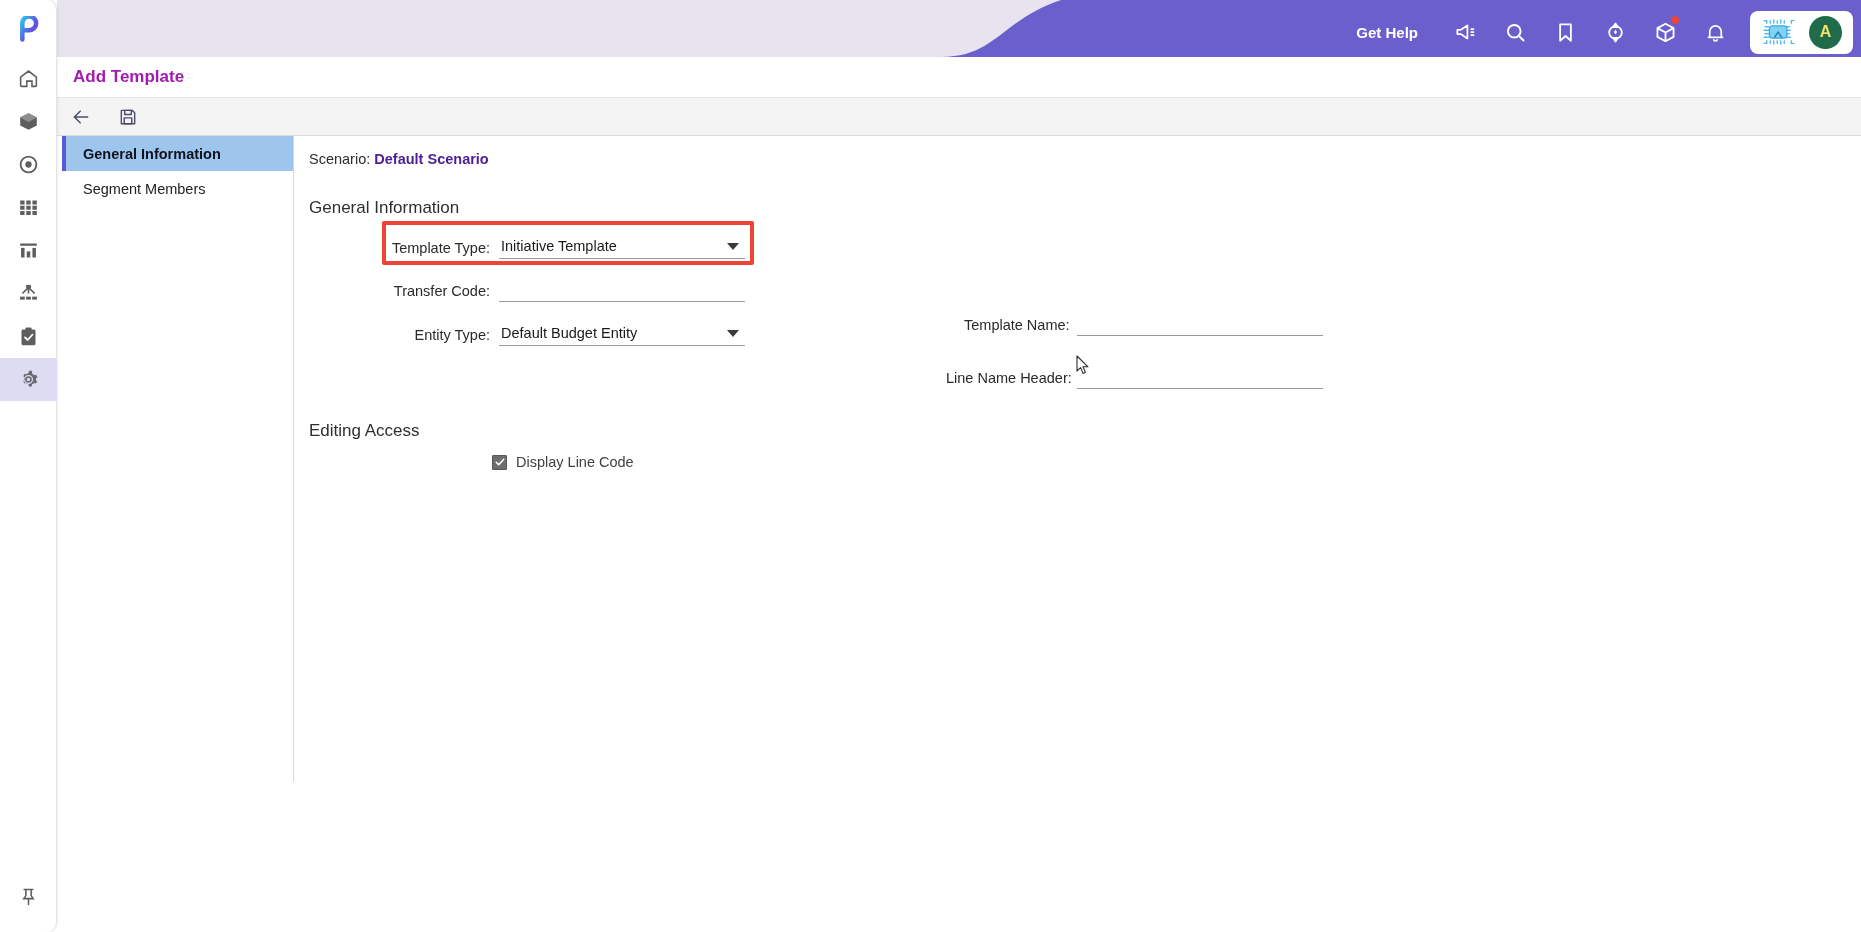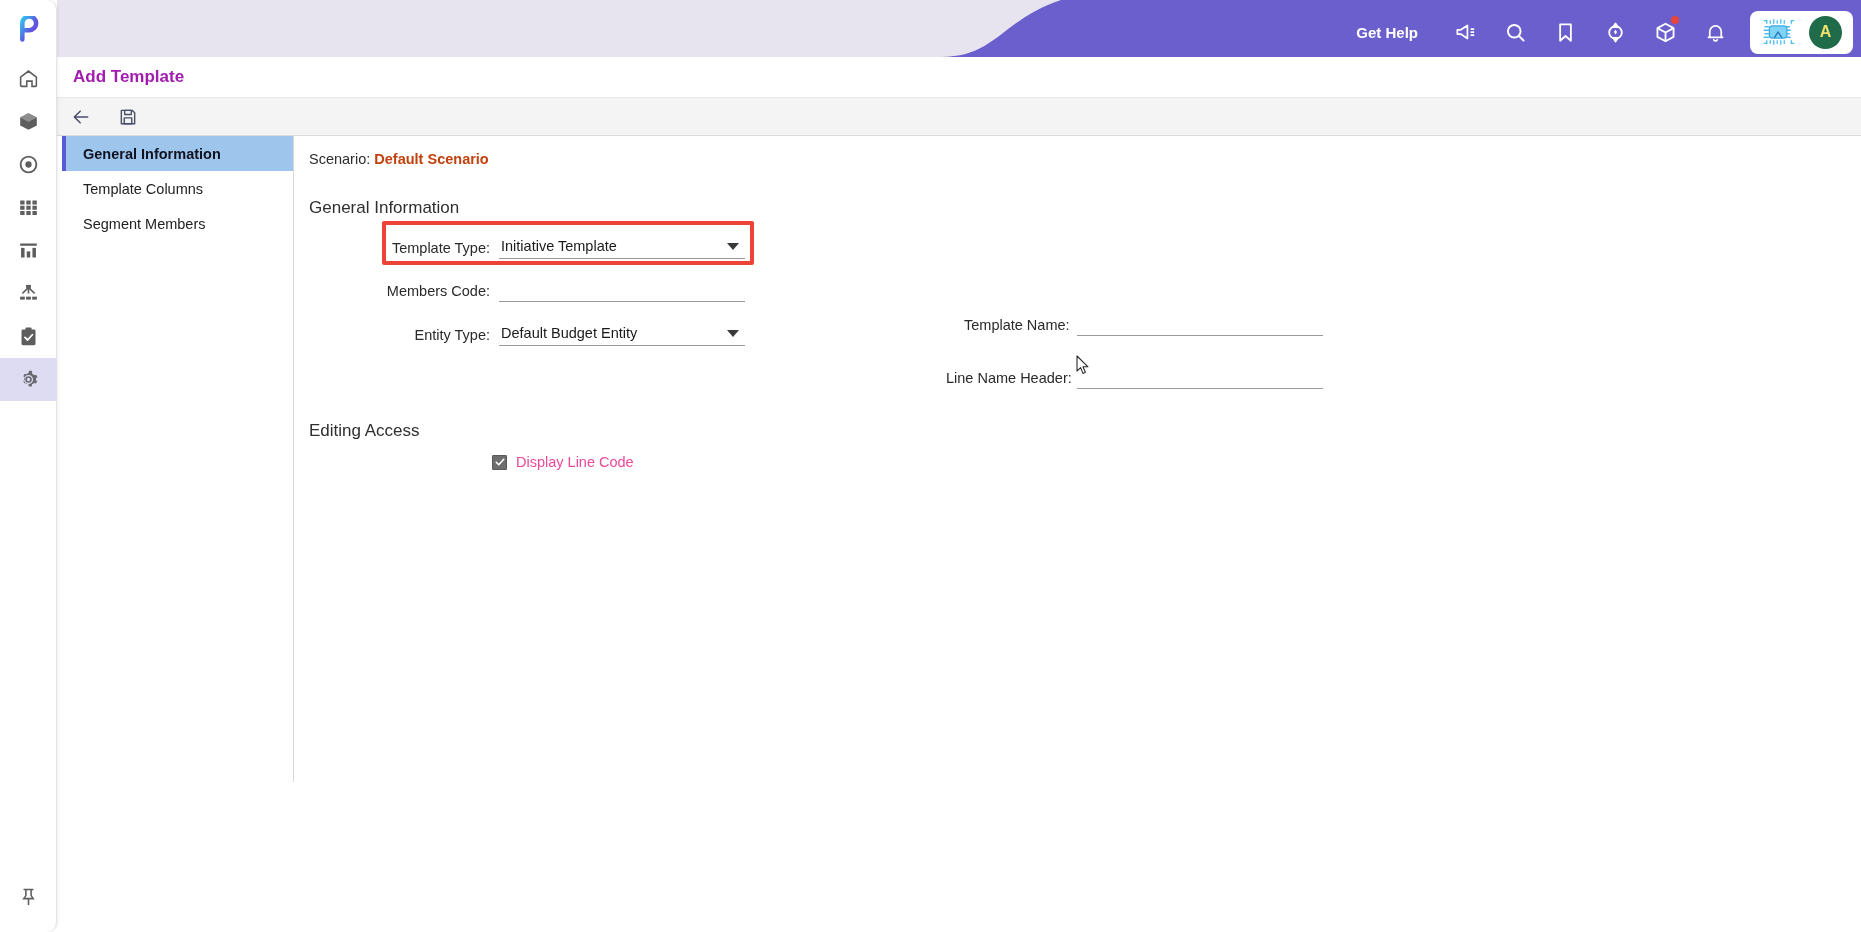--- a/index.html
+++ b/index.html
@@ -132,21 +132,21 @@
   
   #form-panel {
     position: absolute; left: 294px; top: 136px;
     width: 1567px; height: 646px;
     background: #ffffff;
   }
   #scenario-line {
     position: absolute; left: 15px; top: 15px;
     font-size: 14.5px; color: #2d2d2d;
   }
-  #scenario-line b { font-weight: bold; color: #c2410c; }
+  #scenario-line b { font-weight: bold; color: #4c1d95; }
 
   .section-head {
     position: absolute;
     font-size: 17px; color: #2f2f2f;
   }
   #sec-general { left: 15px; top: 62px; }
   #sec-editing { left: 15px; top: 285px; text-align: center; }
 
   
   .frow {
@@ -226,21 +226,21 @@
     cursor: pointer;
   }
   #chk-display-line-code {
     width: 15px; height: 15px;
     background: #6e6e6e;
     border: 1px solid #5a5a5a;
     border-radius: 1px;
     display: flex; align-items: center; justify-content: center;
   }
   #chk-display-line-code svg { width: 12px; height: 12px; display: block; }
-  #lbl-display-line-code { font-size: 14.5px; color: #ec4899; }
+  #lbl-display-line-code { font-size: 14.5px; color: #404040; }
 
   
   #cursor {
     position: absolute; left: 1076px; top: 355px;
     width: 14px; height: 20px; z-index: 60;
     pointer-events: none;
   }
 
   
   #bottom-band {
@@ -431,23 +431,20 @@
       <rect x="7.5" y="13" width="9" height="7"></rect>
     </svg>
   </div>
 </div>
 
 <div id="subnav">
   <div class="subnav-item active">
     <span>General Information</span>
   </div>
   <div class="subnav-item">
-    <span>Template Columns</span>
-  </div>
-  <div class="subnav-item">
     <span>Segment Members</span>
   </div>
 </div>
 
 <div id="form-panel">
 
   <div id="scenario-line">
     <span>Scenario:</span>
     <b>Default Scenario</b>
   </div>
@@ -458,21 +455,21 @@
 
   <div class="frow" id="row-template-type">
     <div class="flabel">Template Type:</div>
     <div class="fctl select">
       <span class="fval">Initiative Template</span>
       <span class="caret"></span>
     </div>
   </div>
 
   <div class="frow" id="row-template-code">
-    <div class="flabel">Members Code:</div>
+    <div class="flabel">Transfer Code:</div>
     <div class="fctl input">
       <span class="fval"></span>
     </div>
   </div>
 
   <div class="frow" id="row-entity-type">
     <div class="flabel">Entity Type:</div>
     <div class="fctl select">
       <span class="fval">Default Budget Entity</span>
       <span class="caret"></span>

